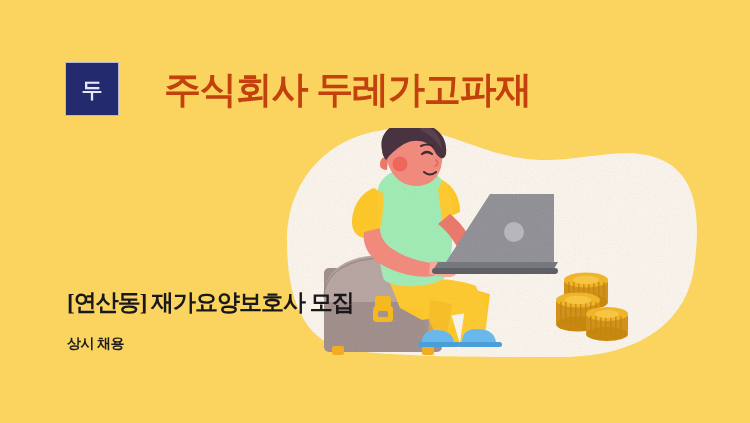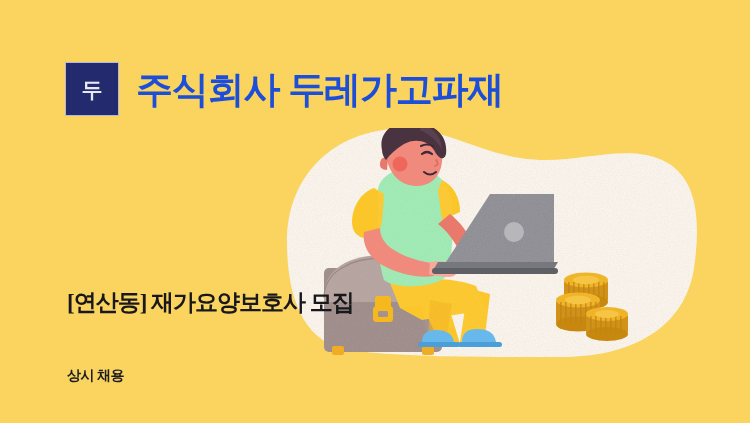--- a/index.html
+++ b/index.html
@@ -19,34 +19,34 @@
   
   .header{position:absolute;left:65px;top:62px;display:flex;align-items:center;gap:17px;}
   .logo-badge{
     width:54px;height:54px;background:#232a6d;
     display:flex;align-items:center;justify-content:center;
     color:#e6e8f5;font-size:21px;font-weight:700;line-height:1;
     letter-spacing:0;
     box-shadow:0 0 0 1px #b6b9d4 inset;
   }
   .company-title{
-    font-size:37px;font-weight:700;color:#1d4ed8;
-    letter-spacing:-1.2px;line-height:1;white-space:nowrap;
+    font-size:37px;font-weight:700;color:#c2410c;
+    letter-spacing:-1.2px;line-height:1;white-space:nowrap;margin-left:28px;
   }
 
   
   .job-title{
     position:absolute;left:67px;top:290px;
     font-size:23px;font-weight:700;color:#18171b;
     letter-spacing:-1px;white-space:nowrap;line-height:1.1;font-family:Liberation Serif, serif;
   }
   .job-sub{
     position:absolute;left:67px;top:336px;
     font-size:14px;font-weight:700;color:#1d1c20;
-    letter-spacing:-.6px;white-space:nowrap;line-height:1.1;margin-top:32px;
+    letter-spacing:-.6px;white-space:nowrap;line-height:1.1;
   }
 
   
   .illo{position:absolute;left:318px;top:128px;width:330px;height:232px;}
   .illo svg{display:block;}
 </style>
 </head>
 <body>
 
 <div id="banner">

